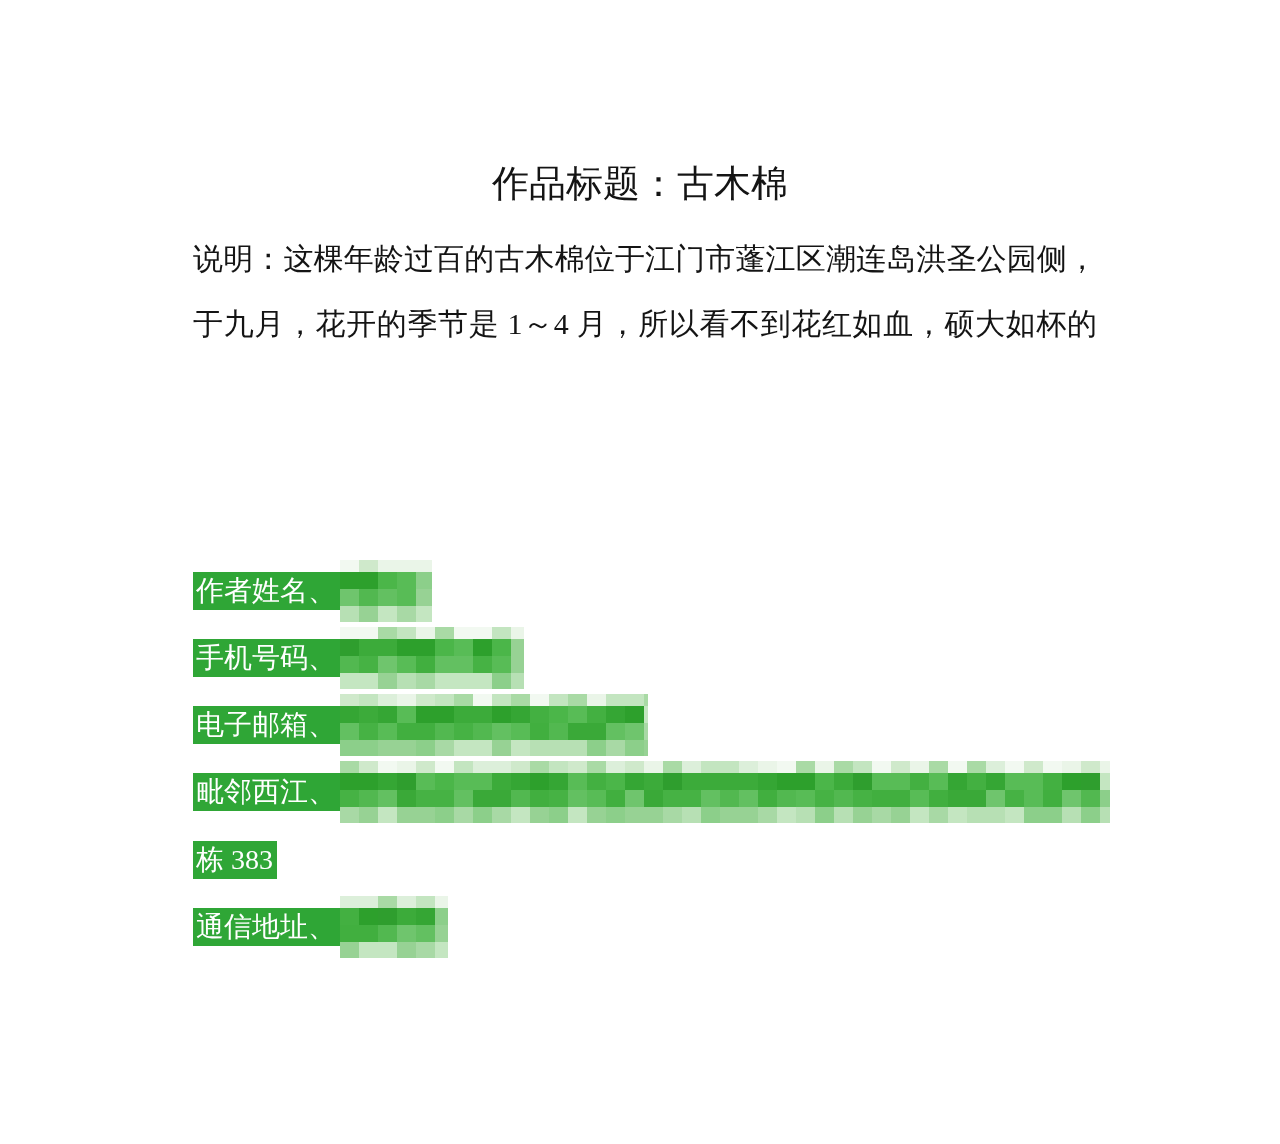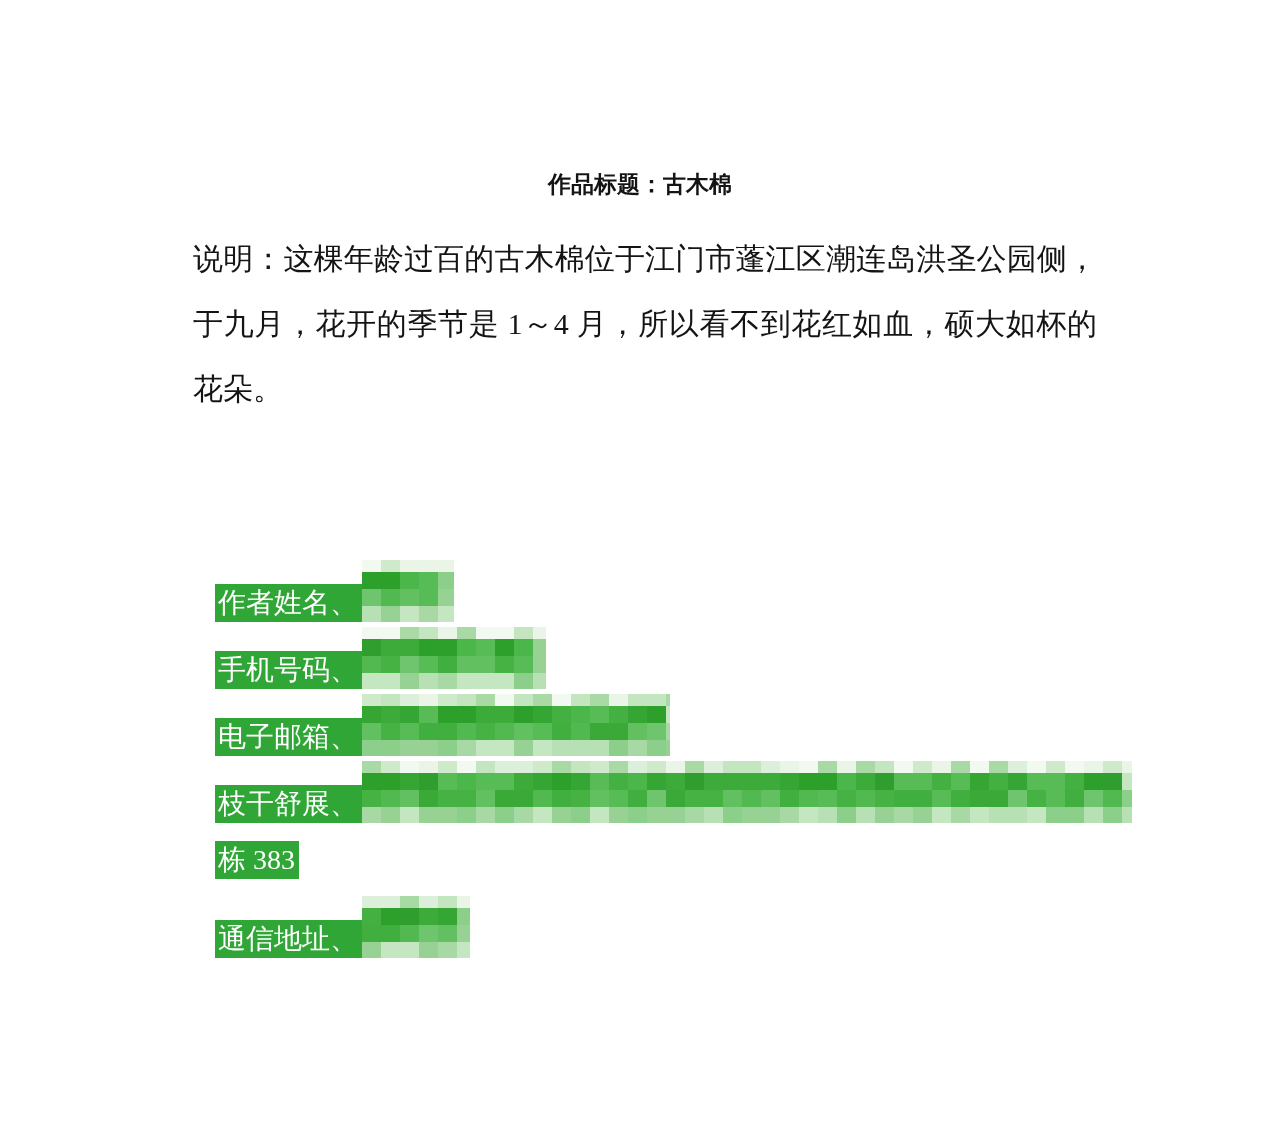--- a/index.html
+++ b/index.html
@@ -3,45 +3,44 @@
 <meta charset="utf-8">
 <style>
   html,body{margin:0;padding:0;background:#ffffff;}
   .page{
     position:relative;width:1280px;height:1144px;background:var(--bg,#ffffff);
     overflow:hidden;font-family:"Liberation Serif",serif;color:var(--ink,#141414);
   }
   .doc-title{
     position:absolute;top:166px;left:0;width:100%;margin:0;
     text-align:center;font-family:"Liberation Sans",sans-serif;
-    font-weight:bold;font-size:23px;line-height:36px;color:var(--ink,#141414);
+    font-weight:normal;font-size:37px;line-height:36px;color:var(--ink,#141414);
   }
   .para{position:absolute;top:226px;left:193px;width:904px;font-size:30px;}
   .pline{height:65px;line-height:65px;overflow:hidden;}
   .pline.just{text-align:justify;text-align-last:justify;}
-  .frow{position:absolute;left:193px;display:flex;align-items:flex-end;margin-left:22px;}
+  .frow{position:absolute;left:193px;display:flex;align-items:flex-start;}
   .flabel{
     display:inline-block;background:var(--green,#2fa636);color:var(--label-ink,#ffffff);
     font-size:28px;height:38px;line-height:38px;padding:0 4px 0 3px;white-space:pre;
   }
   .mosaic{display:flex;flex-direction:column;margin-top:-12px;}
   .mrow{display:flex;}
   .mcell{display:block;height:100%;}
 </style>
 </head>
 <body>
 
 <div class="page">
 
   <h1 class="doc-title">作品标题：古木棉</h1>
 
   <div class="para">
     <div class="pline just">说明：这棵年龄过百的古木棉位于江门市蓬江区潮连岛洪圣公园侧，</div>
     <div class="pline just">于九月，花开的季节是 1～4 月，所以看不到花红如血，硕大如杯的</div>
-    <div class="pline">花朵。</div>
   </div>
 
   <div class="frow" style="top:572px">
     <span class="flabel">作者姓名、</span>
     <span class="mosaic" style="width: 92px;">
         <div class="mrow" style="height: 12px;">
           <span class="mcell" style="width: 19px; background: rgb(242, 249, 241);"></span>
           <span class="mcell" style="width: 19px; background: rgb(207, 233, 203);"></span>
           <span class="mcell" style="width: 19px; background: rgb(234, 245, 232);"></span>
           <span class="mcell" style="width: 19px; background: rgb(234, 245, 232);"></span>
@@ -201,21 +200,21 @@
           <span class="mcell" style="width: 19px; background: rgb(196, 230, 193);"></span>
           <span class="mcell" style="width: 19px; background: rgb(196, 230, 193);"></span>
           <span class="mcell" style="width: 19px; background: rgb(196, 230, 193);"></span>
           <span class="mcell" style="width: 19px; background: rgb(140, 207, 138);"></span>
           <span class="mcell" style="width: 13px; background: rgb(183, 224, 180);"></span>
         </div>
       </span>
   </div>
 
   <div class="frow" style="top:773px">
-    <span class="flabel">枝干舒展、</span>
+    <span class="flabel">毗邻西江、</span>
     <span class="mosaic" style="width: 770px;">
         <div class="mrow" style="height: 12px;">
           <span class="mcell" style="width: 19px; background: rgb(169, 218, 165);"></span>
           <span class="mcell" style="width: 19px; background: rgb(207, 233, 203);"></span>
           <span class="mcell" style="width: 19px; background: rgb(242, 249, 241);"></span>
           <span class="mcell" style="width: 19px; background: rgb(234, 245, 232);"></span>
           <span class="mcell" style="width: 19px; background: rgb(207, 233, 203);"></span>
           <span class="mcell" style="width: 19px; background: rgb(242, 249, 241);"></span>
           <span class="mcell" style="width: 19px; background: rgb(195, 229, 192);"></span>
           <span class="mcell" style="width: 19px; background: rgb(220, 239, 218);"></span>

